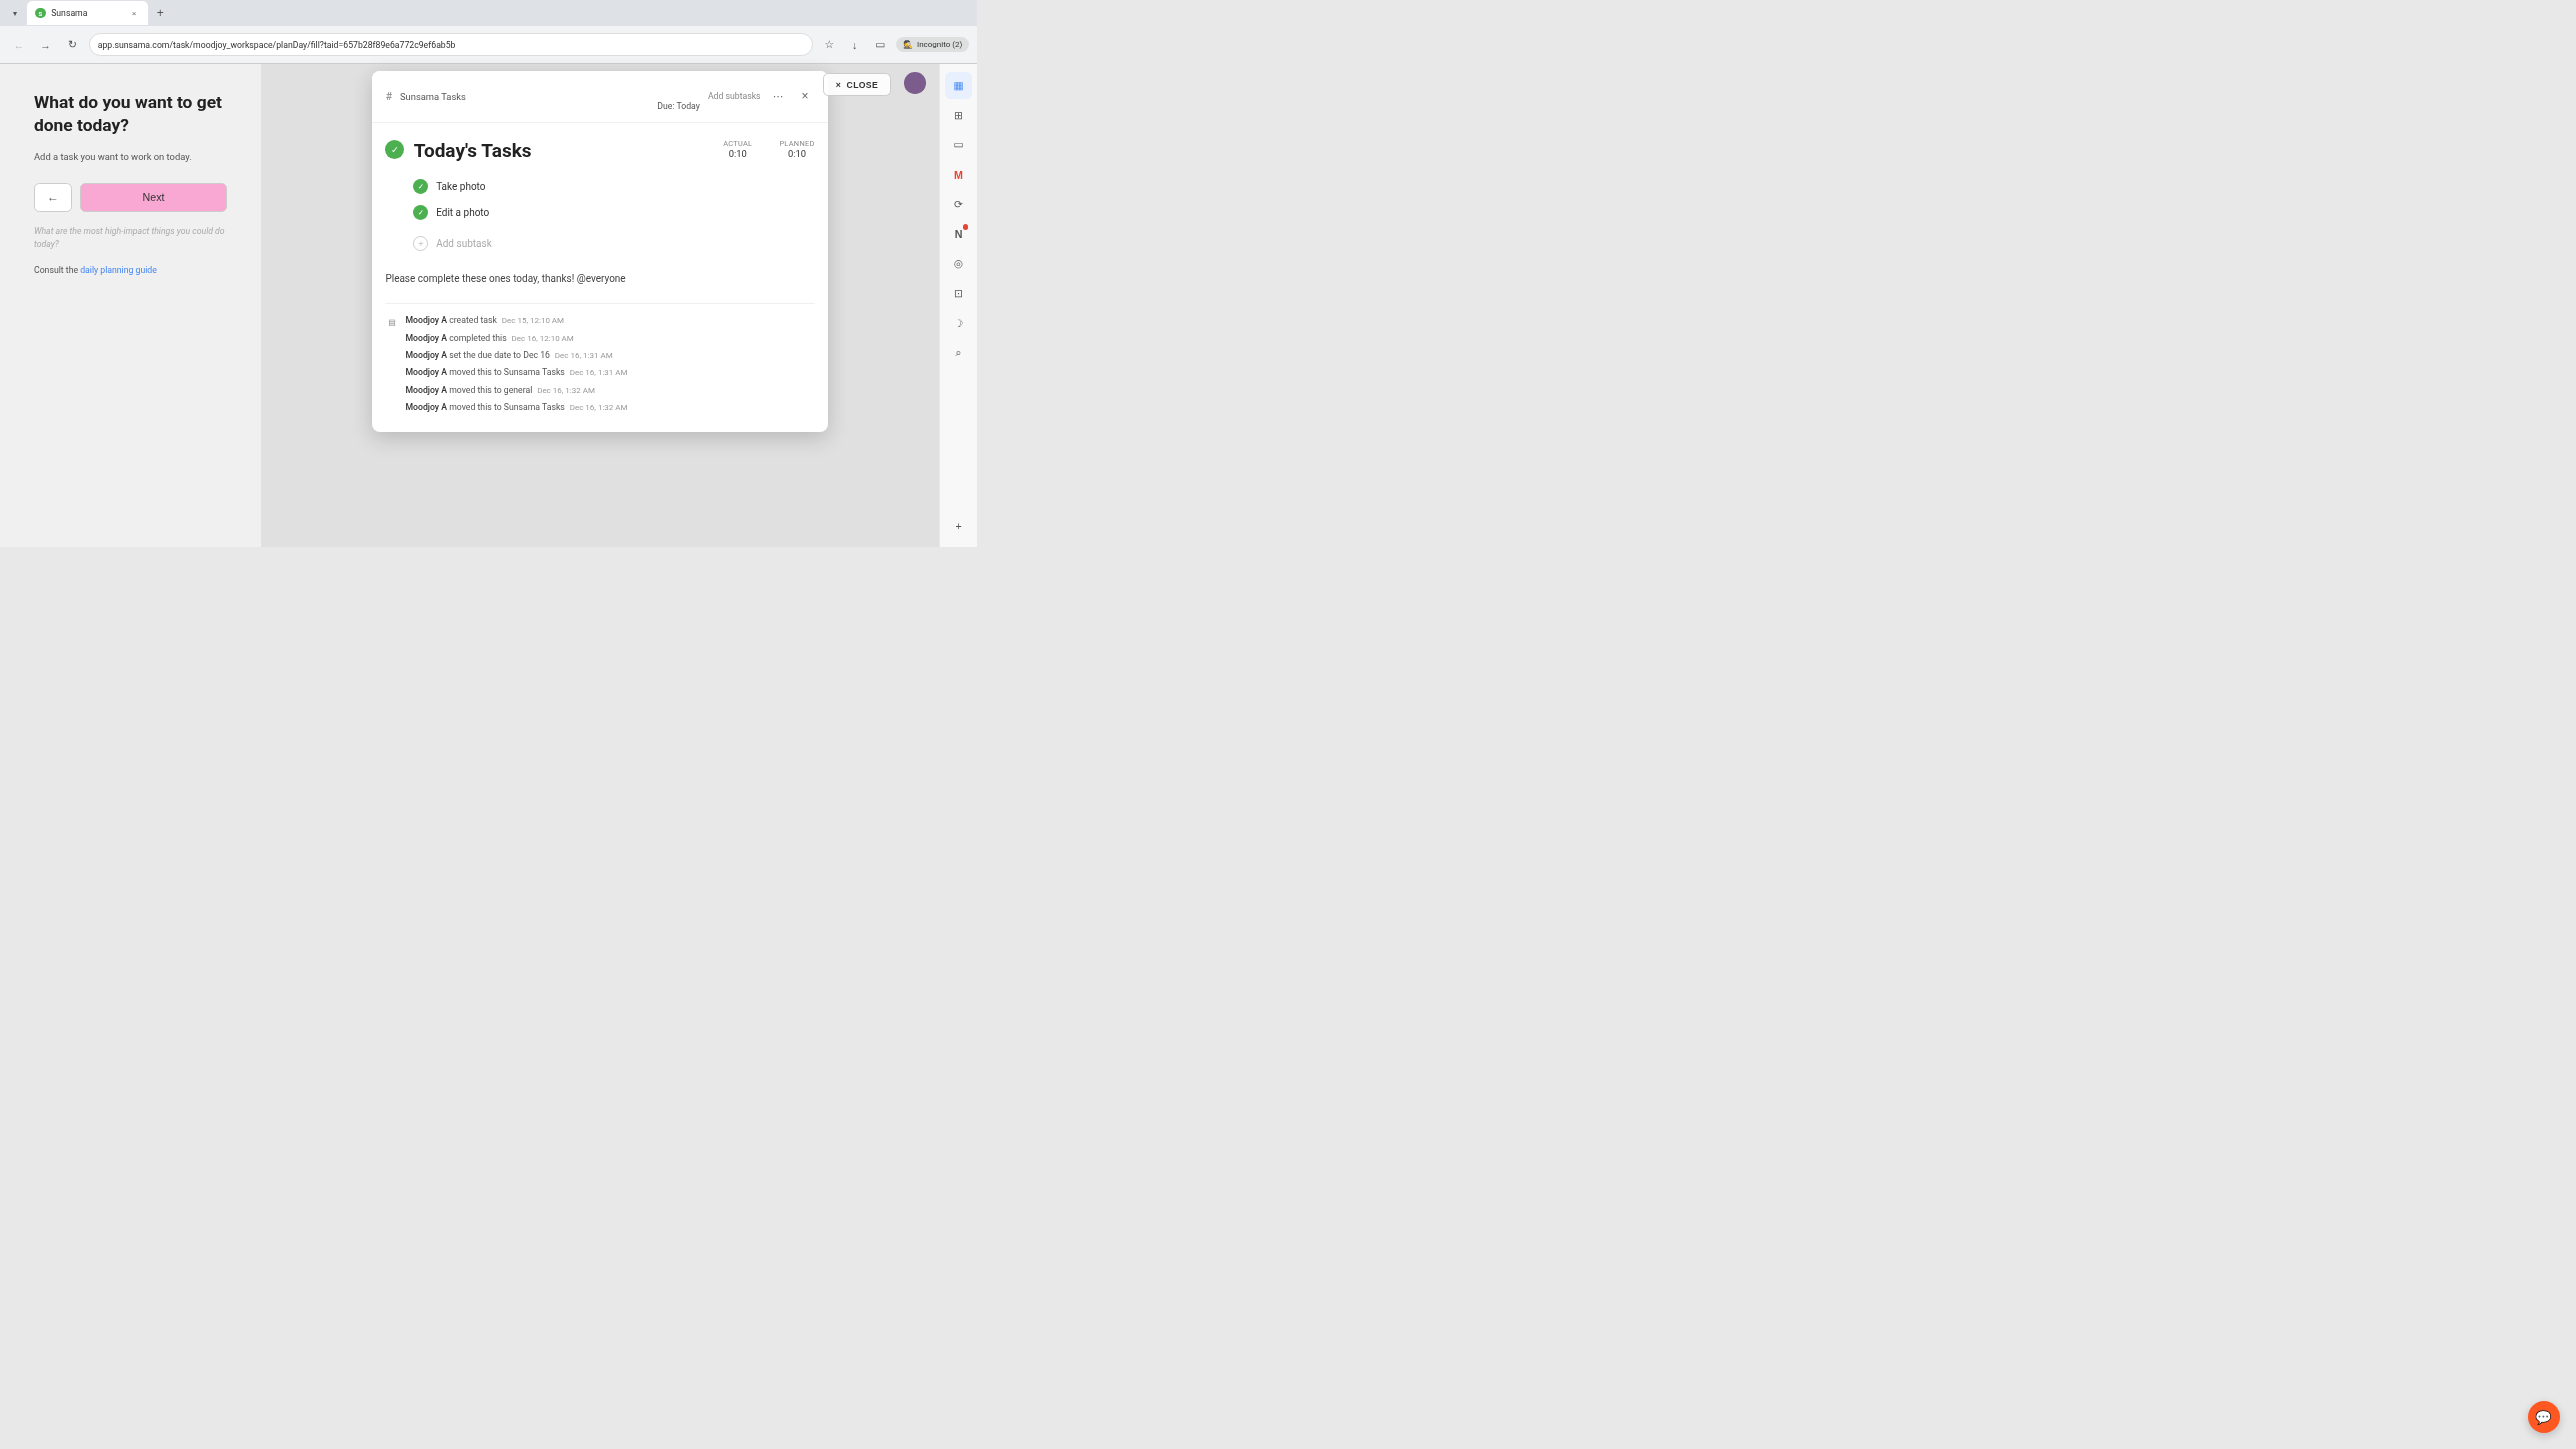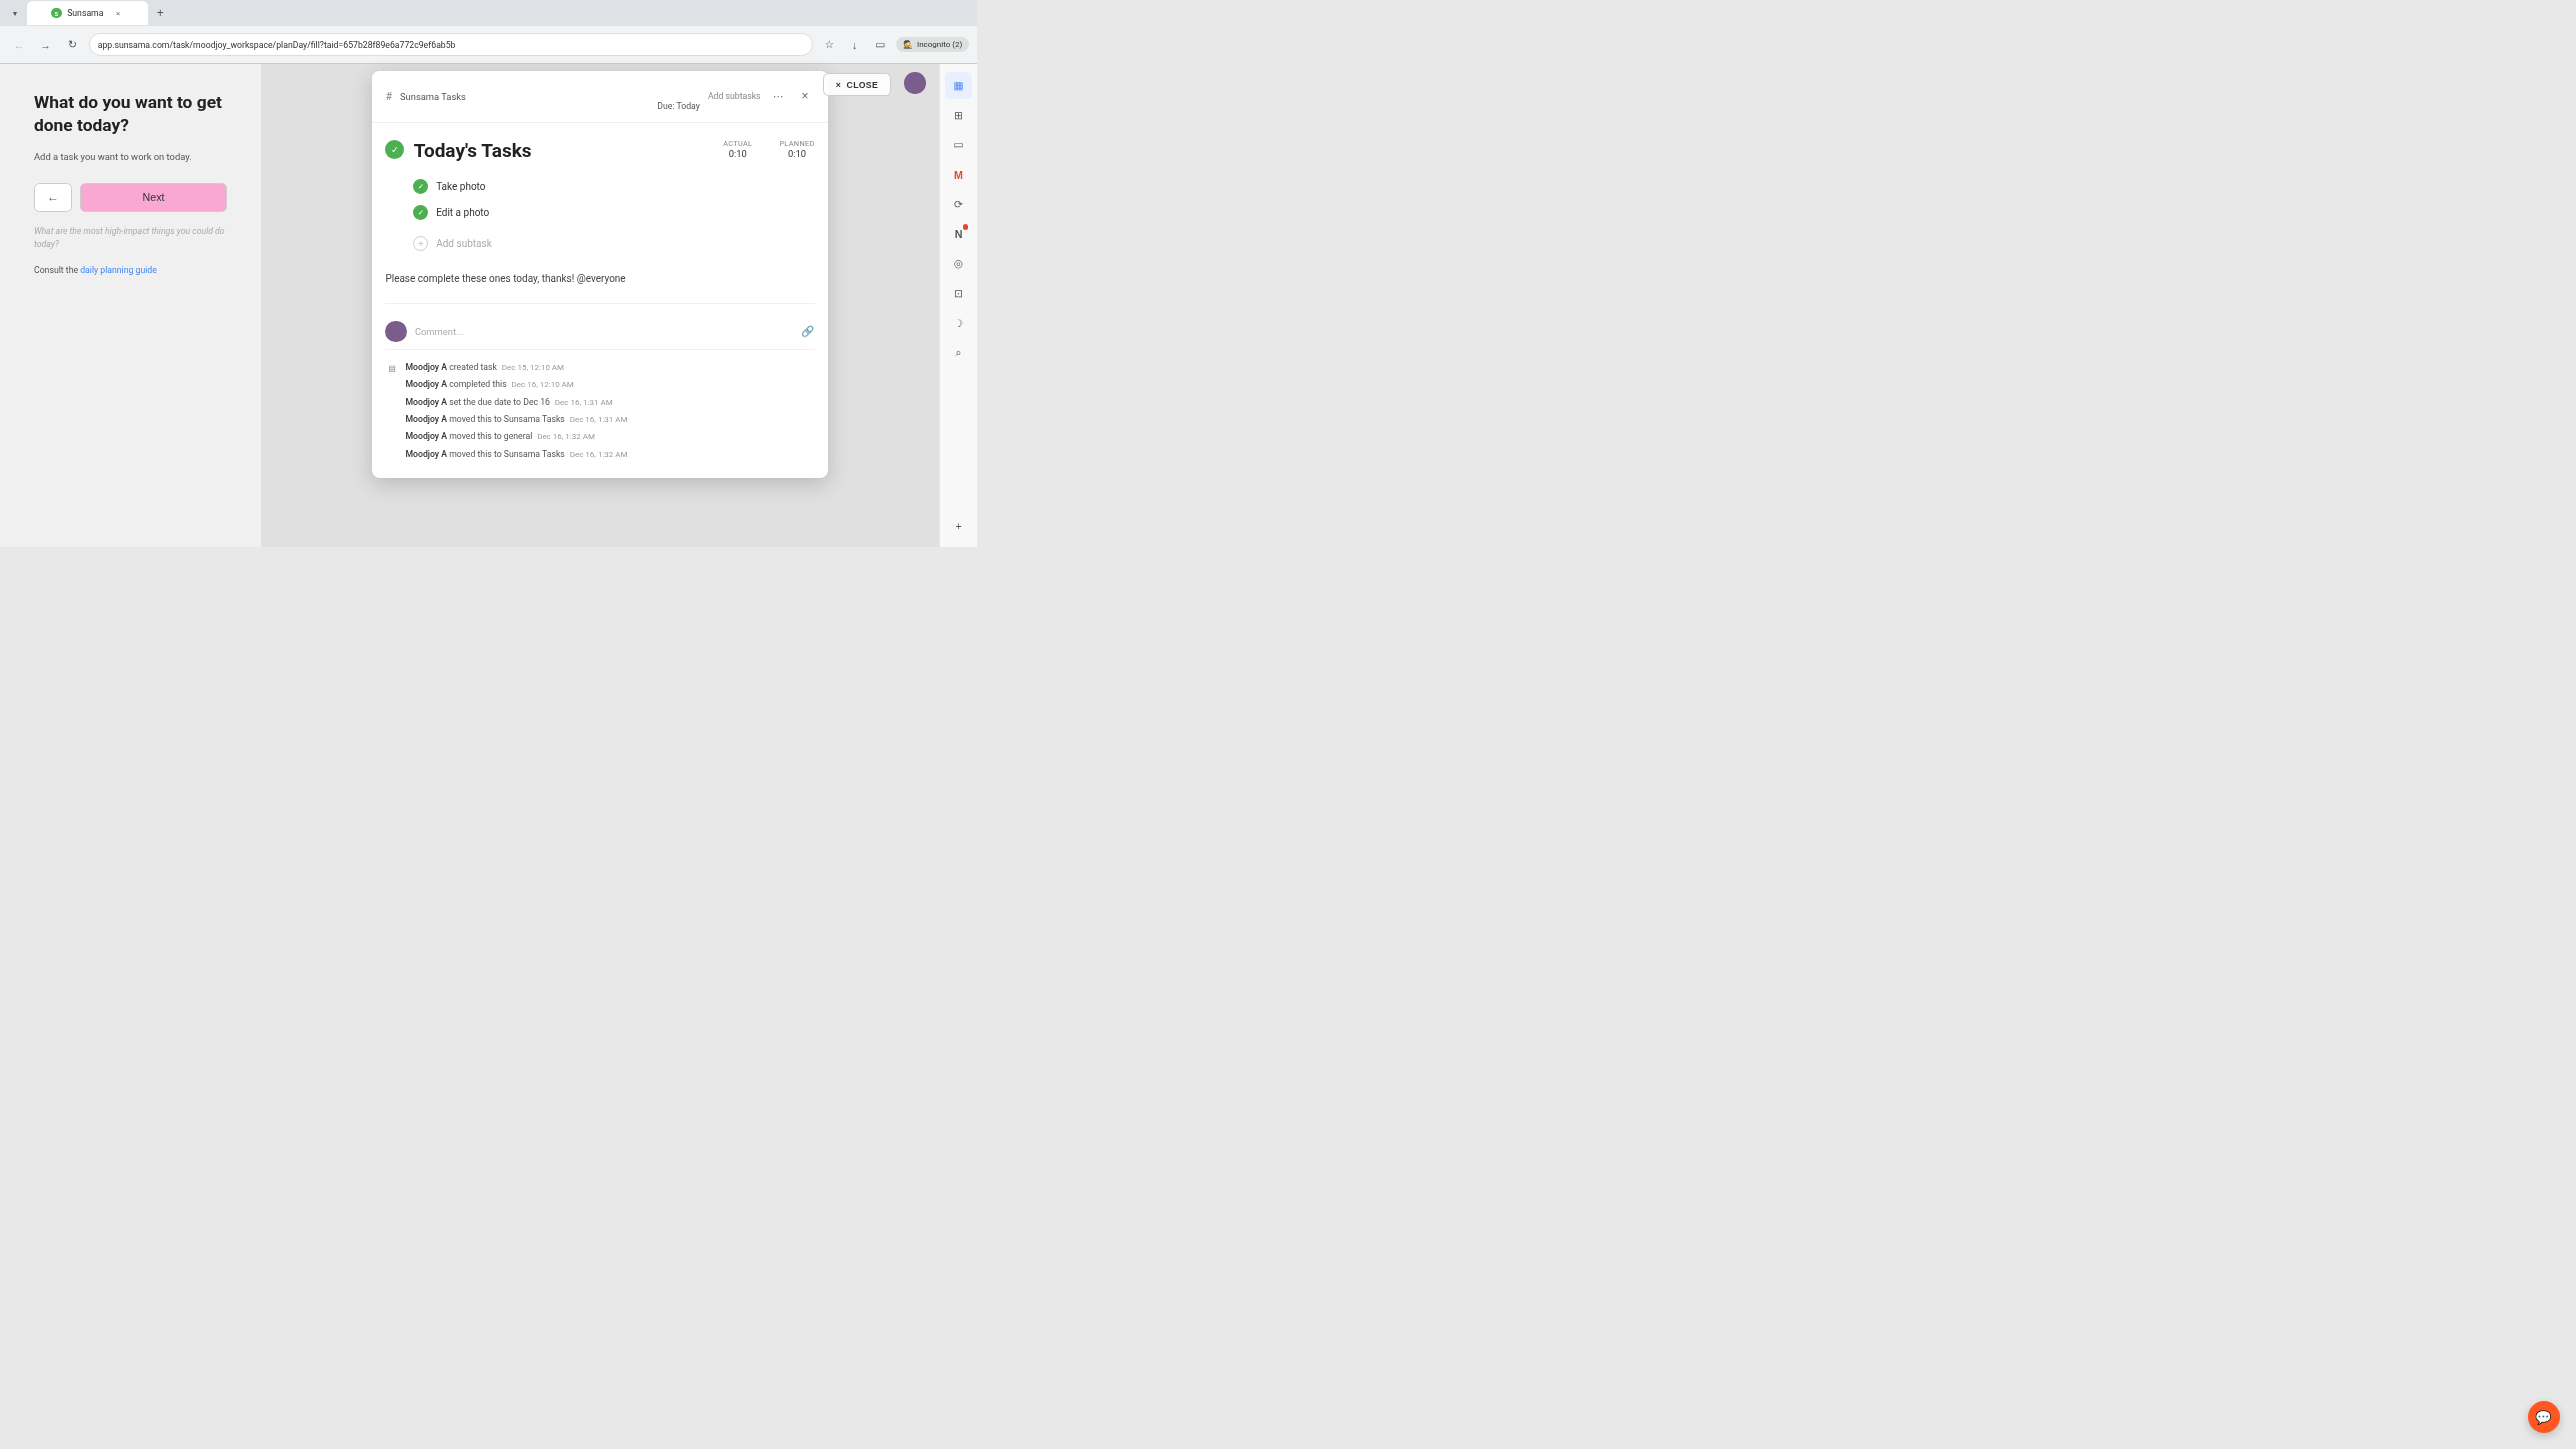--- a/index.html
+++ b/index.html
@@ -40,21 +40,21 @@
       justify-content: center;
       color: #555;
       font-size: 8px;
     }
     .tab-active {
       background: #fff;
       border-radius: 5.4px 5.4px 0 0;
       height: 24px;
       display: flex;
       align-items: center;
-      padding: 0 24px;
+      padding: 0 8px;
       gap: 5.4px;
       font-size: 8.7px;
       color: #333;
       min-width: 121px;
     }
     .tab-favicon {
       width: 10.7px;
       height: 10.7px;
       border-radius: 50%;
       background: #4CAF50;
@@ -701,25 +701,20 @@
             </div>
           </div>
 
           <div class="add-subtask-row">
             <div class="add-subtask-circle">+</div>
             <span class="add-subtask-text">Add subtask</span>
           </div>
 
           <div class="task-note">Please complete these ones today, thanks! @everyone</div>
 
-          <div class="comment-area">
-            <div class="comment-avatar"></div>
-            <span class="comment-input">Comment...</span>
-            <span class="comment-attach-btn">🔗</span>
-          </div>
 
           <div class="activity-log">
             <div class="activity-row">
               <div class="activity-icon">▤</div>
               <span class="activity-text">
                 <span class="activity-user">Moodjoy A</span>
                 <span> created task </span>
                 <span class="activity-time">Dec 15, 12:10 AM</span>
               </span>
             </div>

